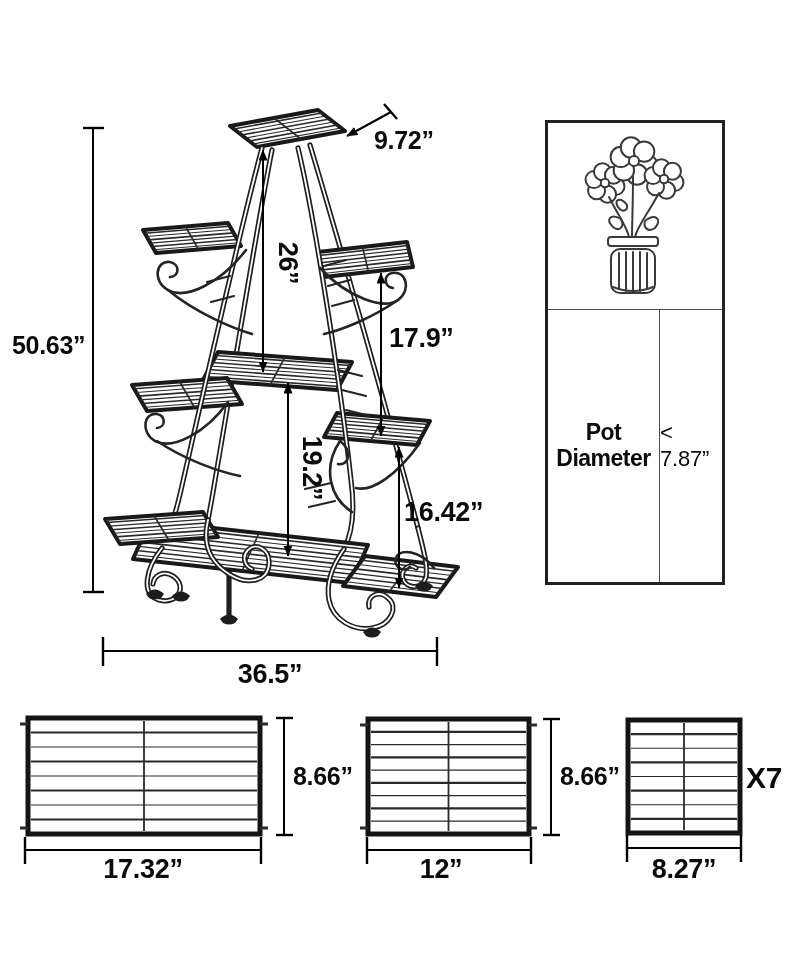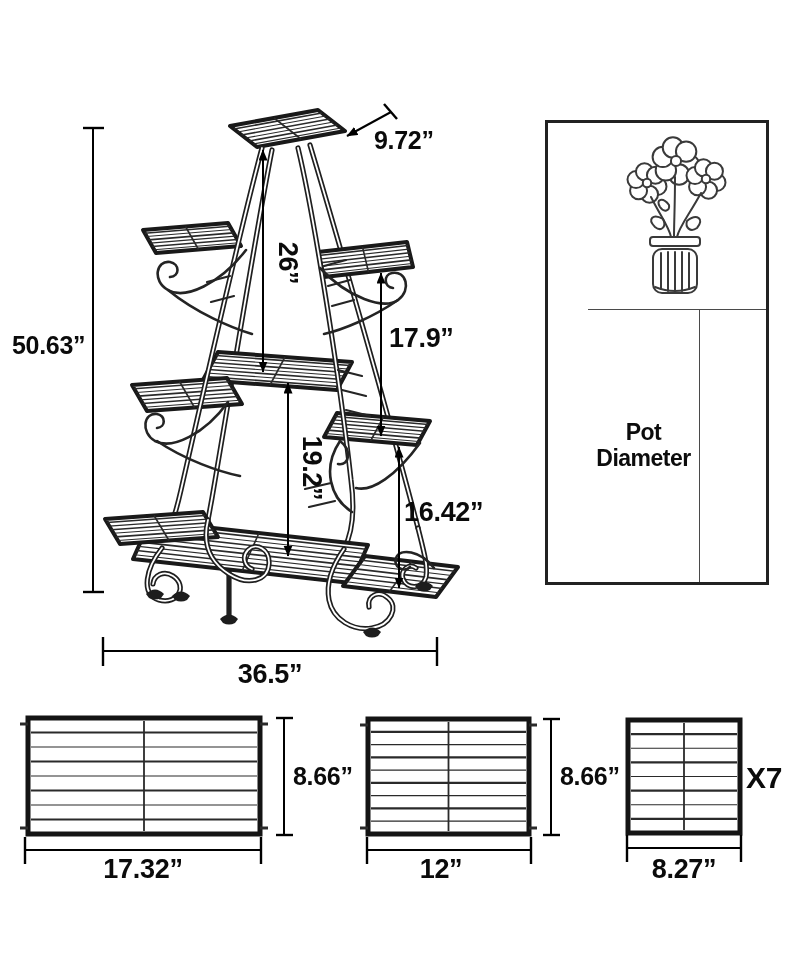--- a/index.html
+++ b/index.html
@@ -17,22 +17,22 @@
   .foot{fill:#1d1d1d;stroke:none;}
   .shelf-frame{fill:#ffffff;stroke:#191919;stroke-width:4;stroke-linejoin:round;}
   .slat{stroke:#2a2a2a;fill:none;}
   .grid-frame{fill:#fff;stroke:#141414;}
   .dimline{stroke:#000;stroke-width:2;fill:none;}
   .dimcap{stroke:#000;stroke-width:2.4;fill:none;}
   .dimtext{fill:#0b0b0b;font-weight:600;letter-spacing:-0.3px;}
   .vase{fill:none;stroke:#3a3a3a;stroke-width:2;stroke-linecap:round;}
 
   
-  .spec-panel{position:absolute;left:545px;top:120px;width:224px;height:465px;border:3px solid #222;
-    box-sizing:border-box;display:flex;flex-direction:column;background:#fff;padding-left:40px;}
+  .spec-panel{position:absolute;left:545px;top:120px;width:180px;height:465px;border:3px solid #222;
+    box-sizing:border-box;display:flex;flex-direction:column;background:#fff;}
   .spec-top{height:186px;border-bottom:1.5px solid #4a4a4a;display:flex;align-items:center;justify-content:center;}
   .spec-row{flex:1;display:flex;min-height:0;}
   .spec-row + .spec-row{border-top:1.5px solid #4a4a4a;}
   .spec-label{width:112px;box-sizing:border-box;border-right:1.5px solid #4a4a4a;display:flex;align-items:center;
     justify-content:center;text-align:center;font-weight:700;font-size:23px;line-height:1.12;letter-spacing:-0.5px;padding:0 2px;}
   .spec-value{flex:1;display:flex;align-items:center;justify-content:center;font-size:22px;font-weight:500;letter-spacing:-0.2px;}
 </style>
 </head>
 <body>
 
@@ -278,20 +278,21 @@
           <line x1="51" y1="117" x2="51" y2="156"></line>
           <line x1="58" y1="117" x2="58" y2="156"></line>
           <line x1="65" y1="117" x2="65" y2="156"></line>
           <line x1="72" y1="118" x2="72" y2="154"></line>
           <path d="M38,152 Q58,160 78,152"></path>
         </g>
       </svg>
     </div>
     <div class="spec-row">
       <div class="spec-label">Pot Diameter</div>
+      <div class="spec-value">&lt; 7.87”</div>
     </div>
   </div>
 
   <svg class="shelves-svg" width="800" height="230" viewBox="0 700 800 230">
     <defs></defs>
     <g id="g-grid-large">
         <rect class="grid-frame" stroke-width="5" x="28" y="718" width="232" height="116"></rect>
         <line class="slat" stroke-width="2.2" x1="31" y1="732.5" x2="257" y2="732.5"></line>
         <line class="slat" stroke-width="1.2" x1="31" y1="747" x2="257" y2="747"></line>
         <line class="slat" stroke-width="2.2" x1="31" y1="761.5" x2="257" y2="761.5"></line>

